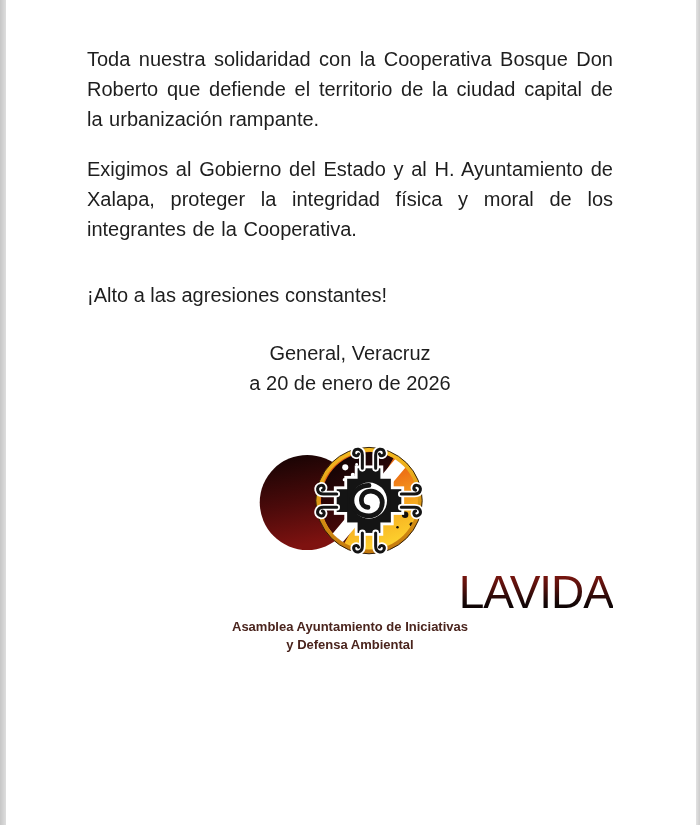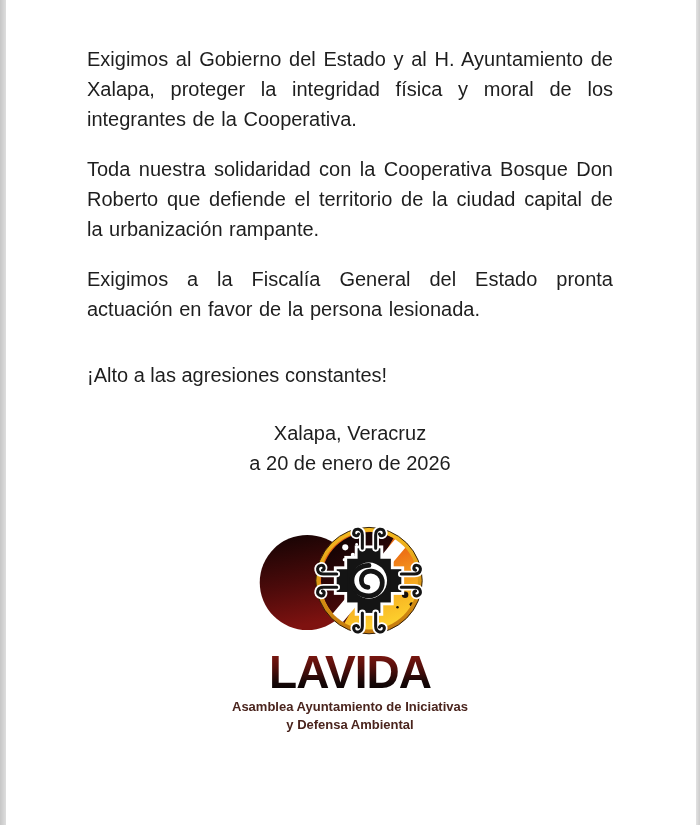--- a/index.html
+++ b/index.html
@@ -52,24 +52,25 @@
 
   .logo-block {
     margin-top: 38px;
     text-align: center;
   }
   .emblem-wrap { display: inline-block; line-height: 0; }
 
   .lavida {
     margin-top: -4px;
     font-size: 46px;
-    font-weight: bold;
+    font-weight: normal;
     letter-spacing: -1px;
     color: #240a08;
     line-height: 1.0;
+    text-align: right;
   }
   @supports (-webkit-background-clip: text) {
     .lavida {
       background: linear-gradient(180deg, #8d1a12 0%, #58100c 38%, #170707 72%, #000 100%);
       -webkit-background-clip: text;
       background-clip: text;
       color: transparent;
     }
   }
   .org-subtitle {
@@ -83,29 +84,28 @@
 </head>
 <body>
 
 <div class="edge edge-left"></div>
 <div class="edge edge-right"></div>
 
 <div class="page">
 
 
   <div class="body-text">
+    <p class="para">Toda nuestra solidaridad con la Cooperativa Bosque Don Roberto que defiende el territorio de la ciudad capital de la urbanización rampante.</p>
     <p class="para">Exigimos al Gobierno del Estado y al H. Ayuntamiento de Xalapa, proteger la integridad física y moral de los integrantes de la Cooperativa.</p>
-    <p class="para">Toda nuestra solidaridad con la Cooperativa Bosque Don Roberto que defiende el territorio de la ciudad capital de la urbanización rampante.</p>
-    <p class="para">Exigimos a la Fiscalía General del Estado pronta actuación en favor de la persona lesionada.</p>
   </div>
 
   <p class="slogan">¡Alto a las agresiones constantes!</p>
 
   <div class="dateline">
-    <div>Xalapa, Veracruz</div>
+    <div>General, Veracruz</div>
     <div>a 20 de enero de 2026</div>
   </div>
 
   <div class="logo-block">
     <span class="emblem-wrap">
       <svg width="200" height="133" viewBox="0 0 210 140" aria-hidden="true">
         <defs>
           <linearGradient id="gradBack" x1="0" y1="0" x2="0.2" y2="1">
             <stop offset="0" stop-color="#120303"></stop>
             <stop offset="0.55" stop-color="#4a0a0a"></stop>

